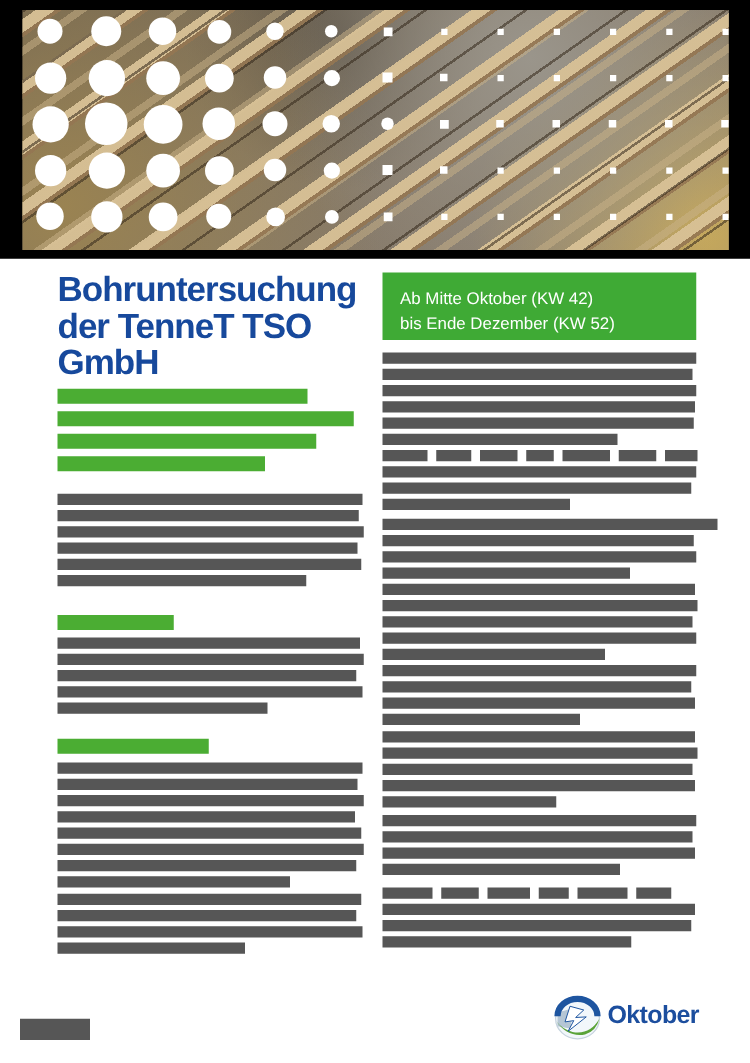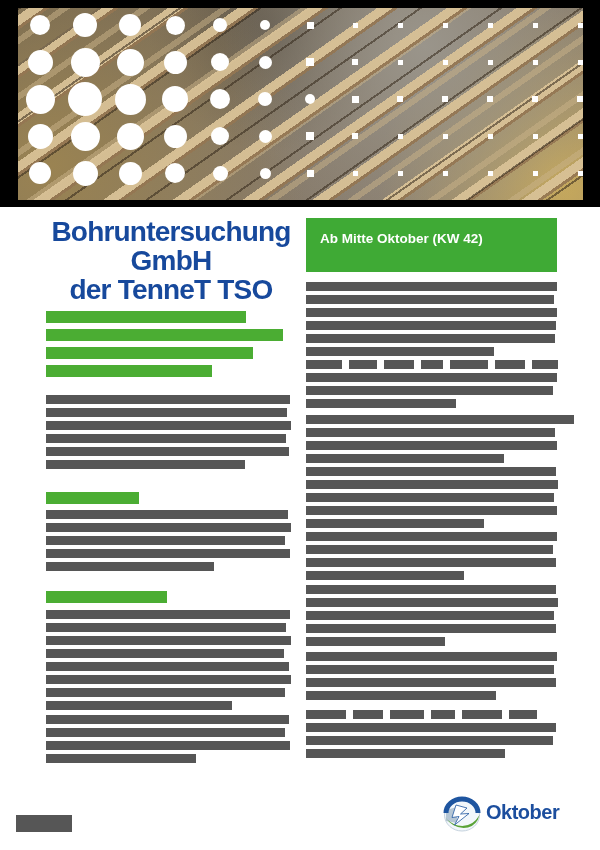--- a/index.html
+++ b/index.html
@@ -31,30 +31,30 @@
       radial-gradient(circle at 6% 82%, #9a8352 0%, rgba(154,131,82,0) 46%),
       radial-gradient(circle at 45% 10%, #5f5648 0%, rgba(95,86,72,0) 35%),
       linear-gradient(145deg, #6f6351 0%, #837766 45%, #8d8172 100%);
   }
   .dot{position:absolute;background:#ffffff;}
   .dot.round{border-radius:50%;}
   
   .headline{
     position:absolute;left:46px;top:217px;width:250px;
     color:var(--blue);
-    font-size:28px;font-weight:bold;line-height:29px;letter-spacing:-0.8px;text-align:center;
+    font-size:28px;font-weight:bold;line-height:29px;letter-spacing:-0.8px;
   }
   .headline span{display:block;}
   
   .banner{
     position:absolute;left:306px;top:218px;width:251px;height:54px;
     background:var(--green);
     color:#ffffff;box-sizing:border-box;
     padding:11px 0 0 14px;
-    font-size:13.5px;font-weight:bold;line-height:20px;
+    font-size:13.5px;font-weight:normal;line-height:20px;
   }
   .banner span{display:block;}
   
   .para{position:absolute;}
   .bar{background:var(--gray);}
   .bar.green{background:var(--textgreen);}
   .segrow{display:flex;}
   .segrow .seg{background:var(--gray);height:100%;margin-right:7px;}
   
   .footer-box{
@@ -140,26 +140,27 @@
         <div class="dot" style="left: 424.5px; top: 162.5px; width: 5px; height: 5px;"></div>
         <div class="dot" style="left: 469.5px; top: 162.5px; width: 5px; height: 5px;"></div>
         <div class="dot" style="left: 514.5px; top: 162.5px; width: 5px; height: 5px;"></div>
         <div class="dot" style="left: 559.5px; top: 162.5px; width: 5px; height: 5px;"></div>
       </div>
   </div>
 </div>
 
 <h1 class="headline" style="margin:0;">
   <span>Bohruntersuchung</span>
+  <span>der TenneT TSO</span>
   <span>GmbH</span>
-  <span>der TenneT TSO</span>
 </h1>
 
 <div class="banner">
   <span>Ab Mitte Oktober (KW 42)</span>
+  <span>bis Ende Dezember (KW 52)</span>
 </div>
 
 <div id="bars">
     <div class="para" style="left: 46px; top: 311px;">
       <div class="bar green" style="width: 200px; height: 12px; margin-bottom: 6px;"></div>
       <div class="bar green" style="width: 237px; height: 12px; margin-bottom: 6px;"></div>
       <div class="bar green" style="width: 207px; height: 12px; margin-bottom: 6px;"></div>
       <div class="bar green" style="width: 166px; height: 12px; margin-bottom: 6px;"></div>
     </div>
     <div class="para" style="left: 46px; top: 395px;">

